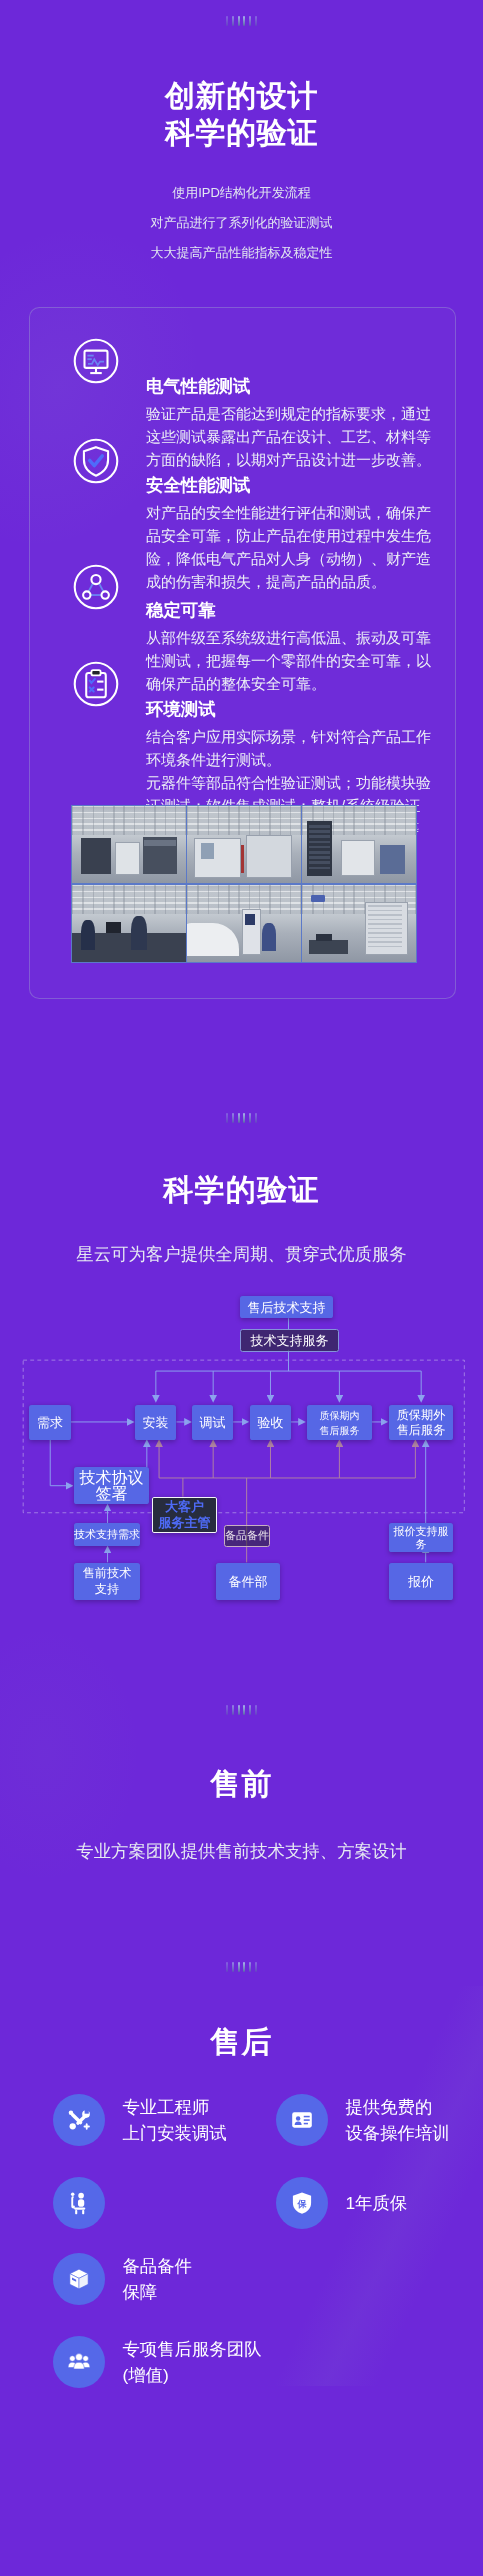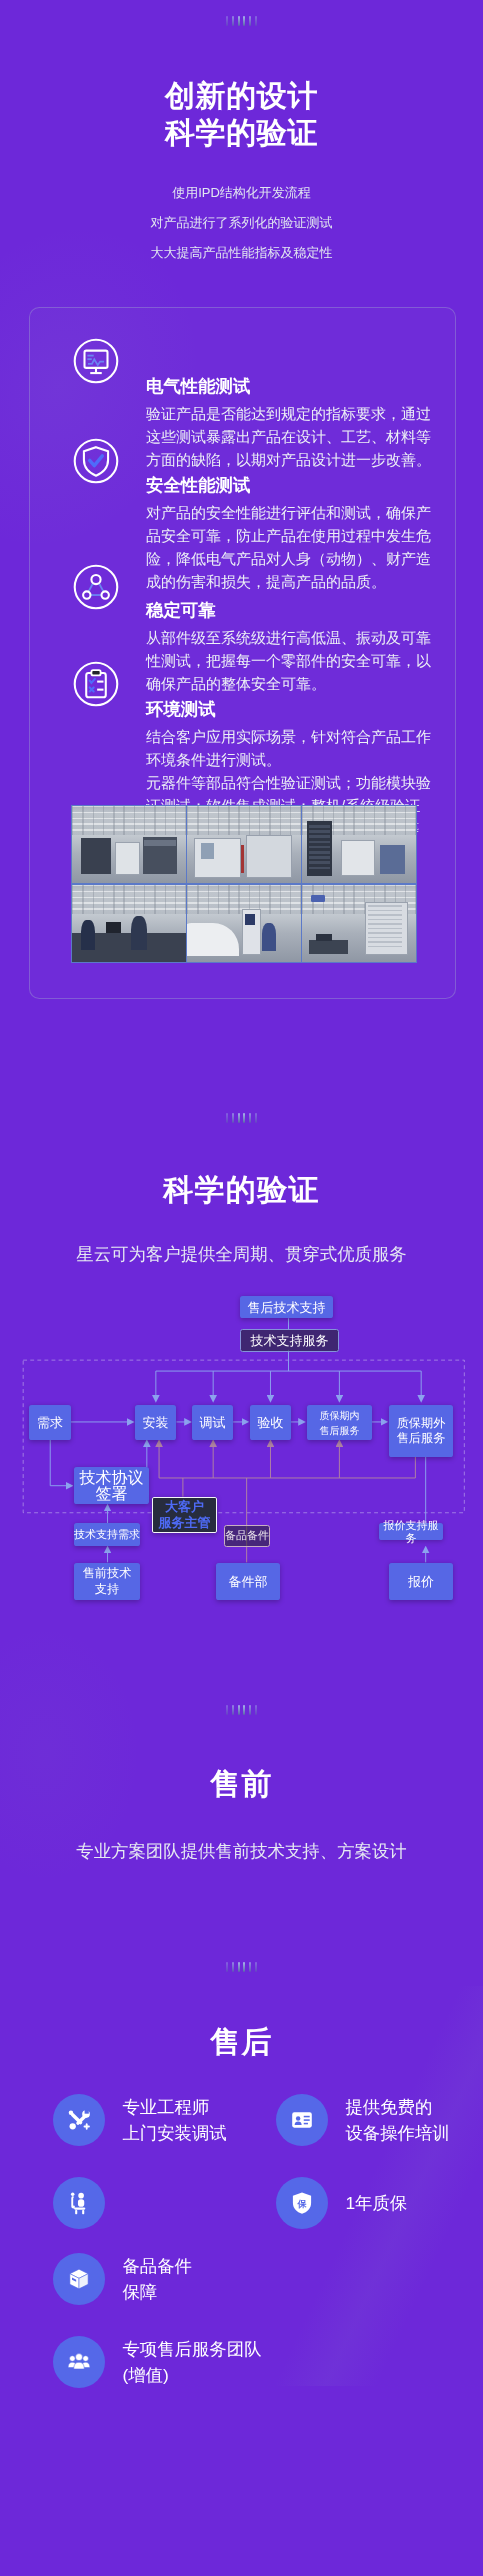--- a/index.html
+++ b/index.html
@@ -257,31 +257,31 @@
 
     <div class="fb" style="left:240px;top:8.4px;width:93px;height:22px">售后技术支持</div>
     <div class="fb outline" style="left:240px;top:41px;width:97px;height:20.6px">技术支持服务</div>
 
     <div class="fb" style="left:29px;top:117px;width:42px;height:35px">需求</div>
     <div class="fb" style="left:135px;top:117px;width:41px;height:35px">安装</div>
     <div class="fb" style="left:192px;top:117px;width:41px;height:35px">调试</div>
     <div class="fb" style="left:250px;top:117px;width:41px;height:35px">验收</div>
     <div class="fb" style="left:307px;top:117px;width:65px;height:35px;font-size:10px;line-height:15px">质保期内
 售后服务</div>
-    <div class="fb" style="left:389px;top:117px;width:64px;height:52px;font-size:12.2px;line-height:15px">质保期外
+    <div class="fb" style="left:389px;top:117px;width:64px;height:35px;font-size:12.2px;line-height:15px">质保期外
 售后服务</div>
 
     <div class="fb" style="left:74px;top:179px;width:75px;height:37px;font-size:16px;line-height:15.5px">技术协议
 签署</div>
     <div class="fb ka" style="left:152px;top:209px;width:63px;height:34px">大客户
 服务主管</div>
     <div class="fb spare" style="left:224px;top:237px;width:44px;height:20px">备品备件</div>
 
     <div class="fb small" style="left:74px;top:235px;width:66px;height:22.6px">技术支持需求</div>
-    <div class="fb small" style="left:379px;top:235px;width:64px;height:17px">报价支持服务</div>
+    <div class="fb small" style="left:389px;top:235px;width:64px;height:29px">报价支持服务</div>
 
     <div class="fb" style="left:74px;top:275px;width:66px;height:37px;font-size:12.2px;line-height:15.5px">售前技术
 支持</div>
     <div class="fb" style="left:216px;top:275px;width:64px;height:37px">备件部</div>
     <div class="fb" style="left:389px;top:275px;width:64px;height:37px">报价</div>
   </div>
 
   <div class="ticks" style="top:1705px">
       <i></i>
       <i></i>

